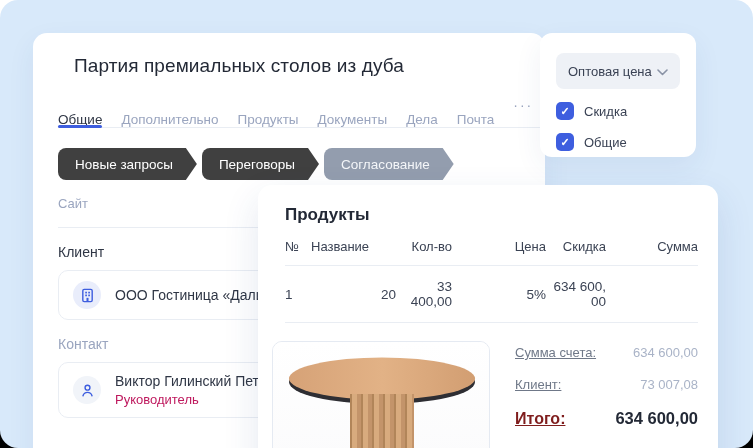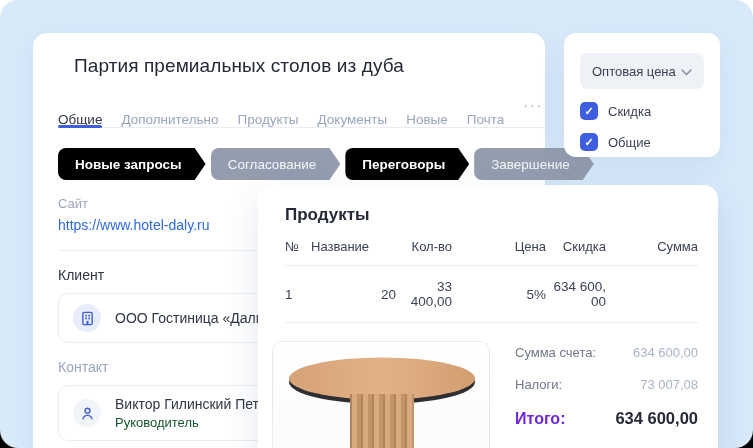--- a/index.html
+++ b/index.html
@@ -20,42 +20,42 @@
   .tab { position:relative; font-size:13.5px; color:#9aa5bf; cursor:pointer; white-space:nowrap; }
   .tab.active { color:#2f3645; font-weight:500; }
   .tab.active::after { content:""; position:absolute; left:0; right:0; bottom:-1px; height:3px;
           border-radius:3px; background:#3e5edf; }
   .tab-more { font-size:14px; color:#9aa5bf; padding-bottom:14px; letter-spacing:2px; cursor:pointer; }
 
   .stages { display:flex; gap:5px; margin-top:20px; }
   .stage { height:32px; display:flex; align-items:center; padding:0 24px 0 17px;
            font-size:13.5px; color:#ffffff; border-radius:8px 0 0 8px; white-space:nowrap;
            clip-path: polygon(0 0, calc(100% - 11px) 0, 100% 50%, calc(100% - 11px) 100%, 0 100%); }
-  .stage.blue { background:#000000;font-weight:bold; }
+  .stage.blue { background:#404040; }
   .stage.gray { background:#939dae; color:#f4f6f9; }
 
   .field-label { font-size:13px; color:#9aa5bf; margin-top:16px; }
   .site-url { display:inline-block; font-size:14px; color:#2e6be0; text-decoration:none; margin-top:6px; }
   .divider { height:1px; background:#e9edf3; margin-top:16px; margin-right:-0px; }
 
   .section-title { font-size:14px; font-weight:500; color:#2f3645; margin-top:16px; }
   .section-title.muted { color:#9aa5bf; }
 
   .entity-card { display:flex; align-items:center; gap:14px; margin-top:10px;
                  border:1px solid #e9edf3; border-radius:10px; padding:10px 14px; width:430px;
                  background:#fff; cursor:pointer; }
   .icon-circle { width:28px; height:28px; border-radius:50%; display:flex; align-items:center;
                  justify-content:center; flex:0 0 28px; }
   .icon-circle.blue { background:#e9edfb; }
   .icon-circle.gray { background:#f1f4f9; }
   .entity-name { font-size:14px; font-weight:500; color:#2f3645; white-space:nowrap; }
-  .entity-role { font-size:13px; color:#14532d; margin-top:3px; }
+  .entity-role { font-size:13px; color:#be185d; margin-top:3px; }
 
   
-  .price-card { left:564px; top:33px; width:156px; height:124px; z-index:2; border-radius:12px; }
+  .price-card { left:540px; top:33px; width:156px; height:124px; z-index:2; border-radius:12px; }
   .price-inner { padding:20px 16px 0 16px; }
   .dropdown { display:flex; align-items:center; justify-content:space-between; width:124px; height:36px;
               background:#eef1f6; border-radius:8px; padding:0 12px; cursor:pointer; }
   .dropdown-value { font-size:13px; color:#3a4254; }
   .checkbox-row { display:flex; align-items:center; gap:10px; margin-top:13px; cursor:pointer; }
   .checkbox { width:18px; height:18px; border-radius:5px; background:#3e5edf; color:#fff;
               display:flex; align-items:center; justify-content:center; font-size:11px; font-weight:bold; }
   .checkbox-label { font-size:13px; color:#3a4254; }
 
   
@@ -68,55 +68,53 @@
   .prow.head > div { font-size:13px; color:#3b4354; font-weight:500; padding-bottom:11px; }
   .prow.body > div { padding:13px 0; }
   .c-right { text-align:right; }
   .ptable .hr { height:1px; background:#e9edf3; }
 
   .products-bottom { display:flex; margin-top:18px; }
   .product-photo { margin-left:14px; width:218px; height:160px; border:1px solid #e5eaf2;
                    border-radius:10px; overflow:hidden; background:#fff; flex:0 0 218px; cursor:pointer; }
   .totals { flex:1; margin-left:25px; margin-right:20px; padding-top:4px; }
   .total-row { display:flex; justify-content:space-between; align-items:baseline; margin-top:0; height:32px; }
-  .total-label { font-size:13px; color:#6f7888; }
+  .total-label { font-size:13px; color:#6f7888;text-decoration:underline; }
   .total-value { font-size:13px; color:#a9b3c7; }
-  .total-row.grand .total-label { font-size:16px; font-weight:700; color:#6d28d9; }
+  .total-row.grand .total-label { font-size:16px; font-weight:700; color:#7f1d1d; }
   .total-row.grand .total-value { font-size:16.5px; font-weight:700; color:#232936; }
 </style>
 </head>
 <body>
 
 <div class="screen">
   <div class="under-black"></div>
   <div class="canvas">
 
     <div class="card deal-card">
       <div class="deal-inner">
         <div class="deal-title">Партия премиальных столов из дуба</div>
 
         <div class="tabs">
           <div class="tab active">Общие</div>
           <div class="tab">Дополнительно</div>
           <div class="tab">Продукты</div>
           <div class="tab">Документы</div>
-          <div class="tab">Новые</div>
+          <div class="tab">Дела</div>
           <div class="tab">Почта</div>
           <div class="tab-more">···</div>
         </div>
 
         <div class="stages">
           <div class="stage blue">Новые запросы</div>
+          <div class="stage blue">Переговоры</div>
           <div class="stage gray">Согласование</div>
-          <div class="stage blue">Переговоры</div>
-          <div class="stage gray">Завершение</div>
         </div>
 
         <div class="field-label">Сайт</div>
-        <a class="site-url" href="#">https://www.hotel-daly.ru</a>
 
         <div class="divider"></div>
 
         <div class="section-title">Клиент</div>
         <div class="entity-card">
           <div class="icon-circle blue">
             <svg width="15" height="15" viewBox="0 0 16 16" fill="none">
               <rect x="3" y="1.5" width="10" height="13" rx="1.5" stroke="#3e5edf" stroke-width="1.5"></rect>
               <rect x="5.6" y="4" width="1.8" height="1.8" fill="#3e5edf"></rect>
               <rect x="8.8" y="4" width="1.8" height="1.8" fill="#3e5edf"></rect>
@@ -215,21 +213,21 @@
             <rect x="77" y="52" width="64" height="108" fill="url(#flutes)"></rect>
             <rect x="77" y="52" width="64" height="108" fill="none"></rect>
           </svg>
         </div>
         <div class="totals">
           <div class="total-row">
             <span class="total-label">Сумма счета:</span>
             <span class="total-value">634 600,00</span>
           </div>
           <div class="total-row">
-            <span class="total-label">Налоги:</span>
+            <span class="total-label">Клиент:</span>
             <span class="total-value">73 007,08</span>
           </div>
           <div class="total-row grand">
             <span class="total-label">Итого:</span>
             <span class="total-value">634 600,00</span>
           </div>
         </div>
       </div>
     </div>
 

